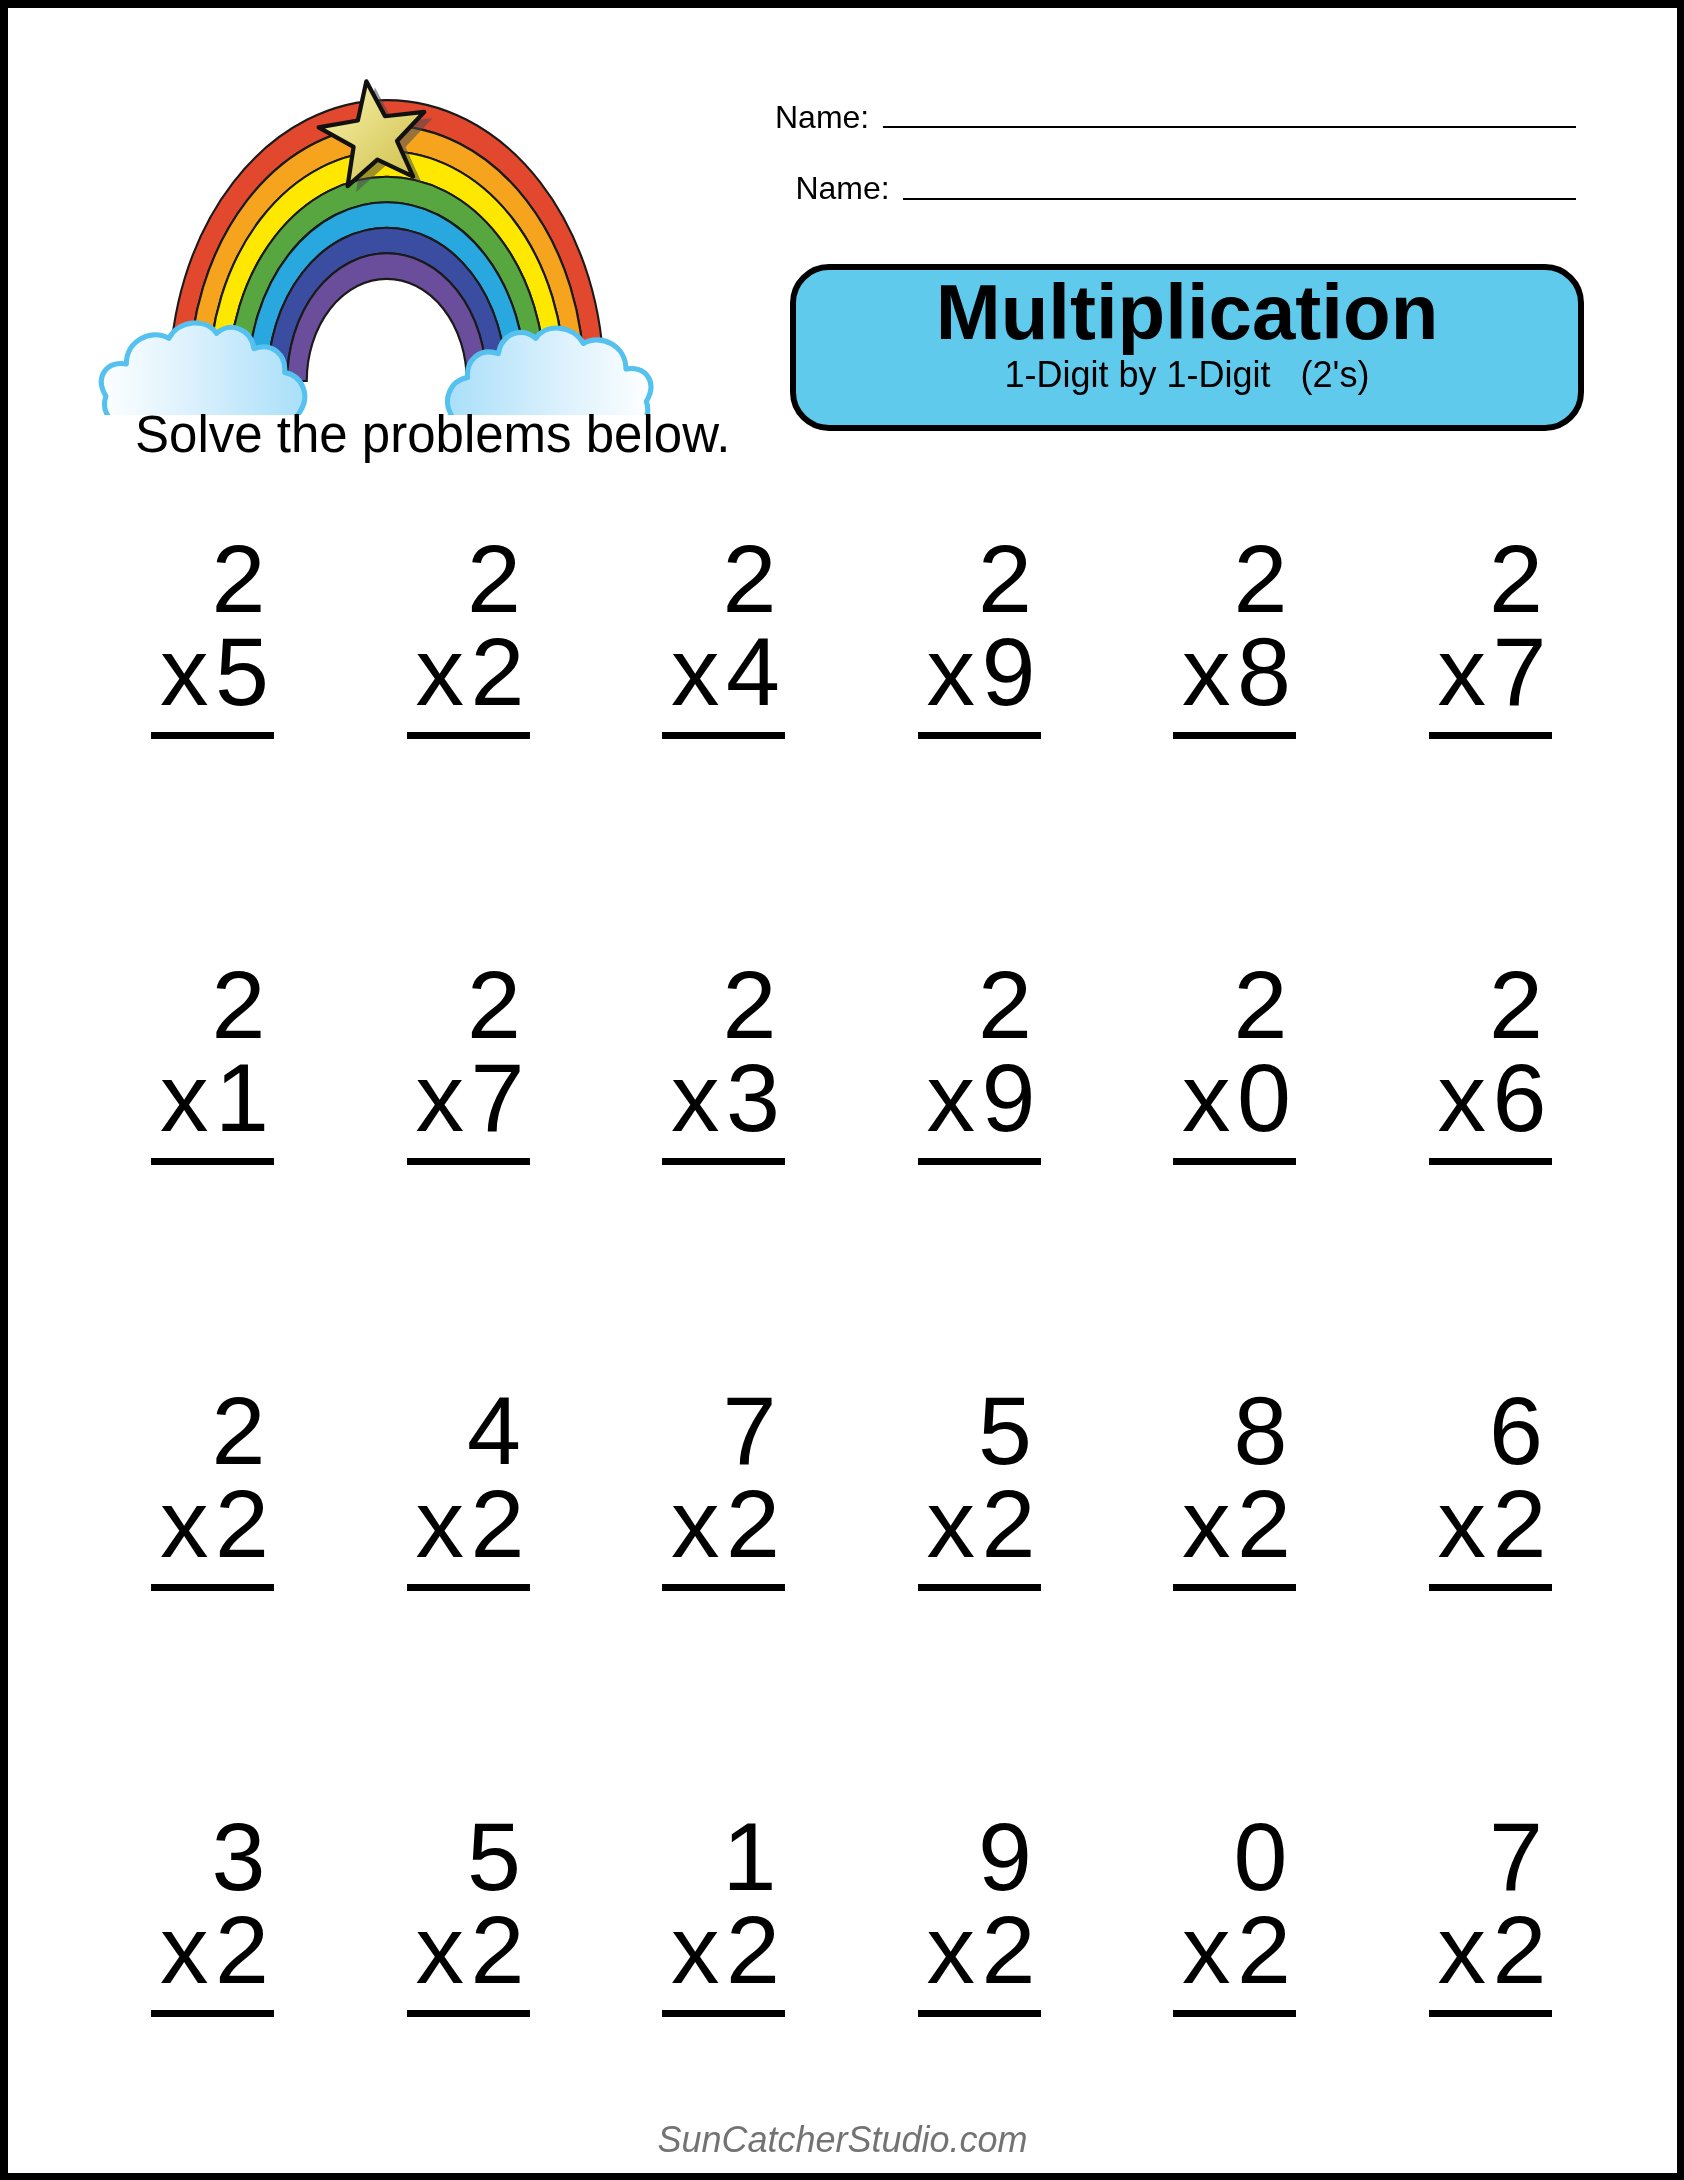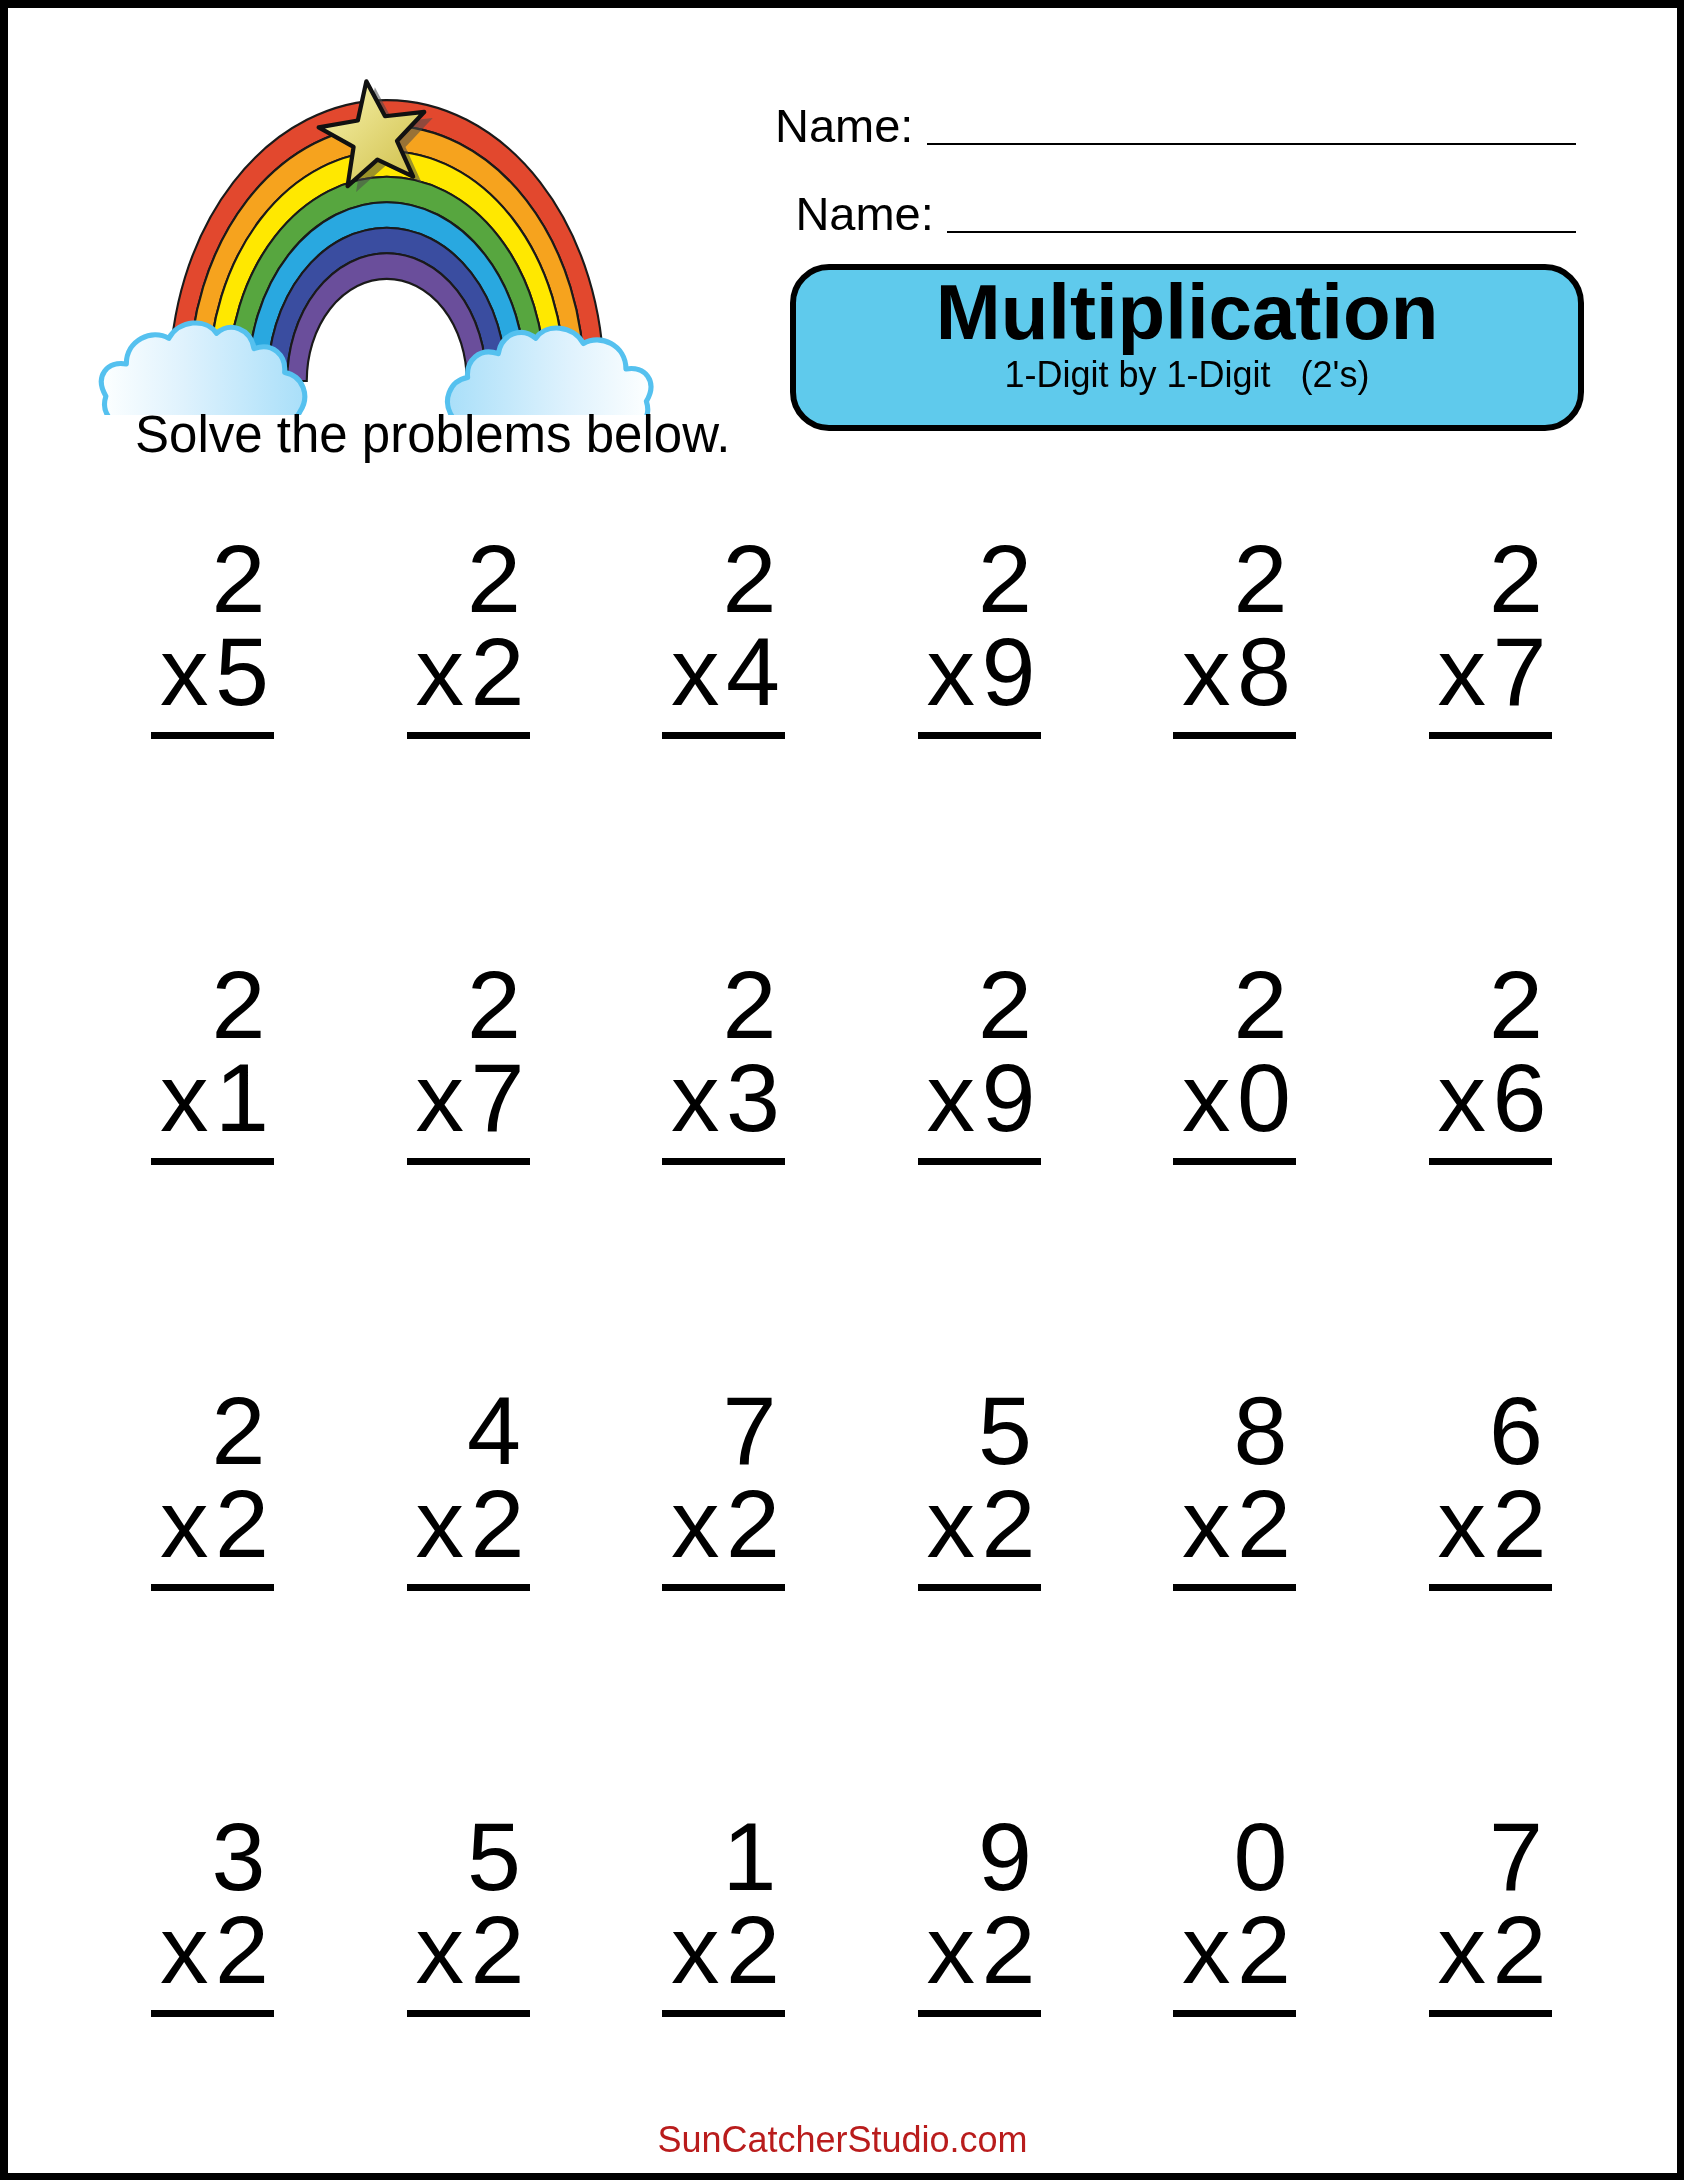--- a/index.html
+++ b/index.html
@@ -37,21 +37,21 @@
   
   .fields {
     position: absolute;
     left: 767px;
     top: 92px;
     width: 801px;
   }
   .field-row {
     display: flex;
     align-items: flex-end;
-    font-size: 47px;
+    font-size: 32px;
     line-height: 1.1;
     margin-bottom: 36px;
     justify-content: flex-end;
   }
   .field-row .rule {
     flex: 1;
     border-bottom: 2.6px solid #000;
     margin: 0 0 6.8px 13.6px;
     height: 0.9px;
   }
@@ -113,21 +113,22 @@
   }
 
   
   .footer {
     position: absolute;
     top: 2111px;
     left: 0;
     width: 100%;
     text-align: center;
     font-size: 36px;
-    color: #b91c1c;
+    color: #737373;
+    font-style: italic;
   }
 </style>
 </head>
 <body>
 
 <div class="page">
 
   <div class="rainbow-wrap">
     <svg viewBox="0 0 660 430" width="562" height="366">
       <defs>

